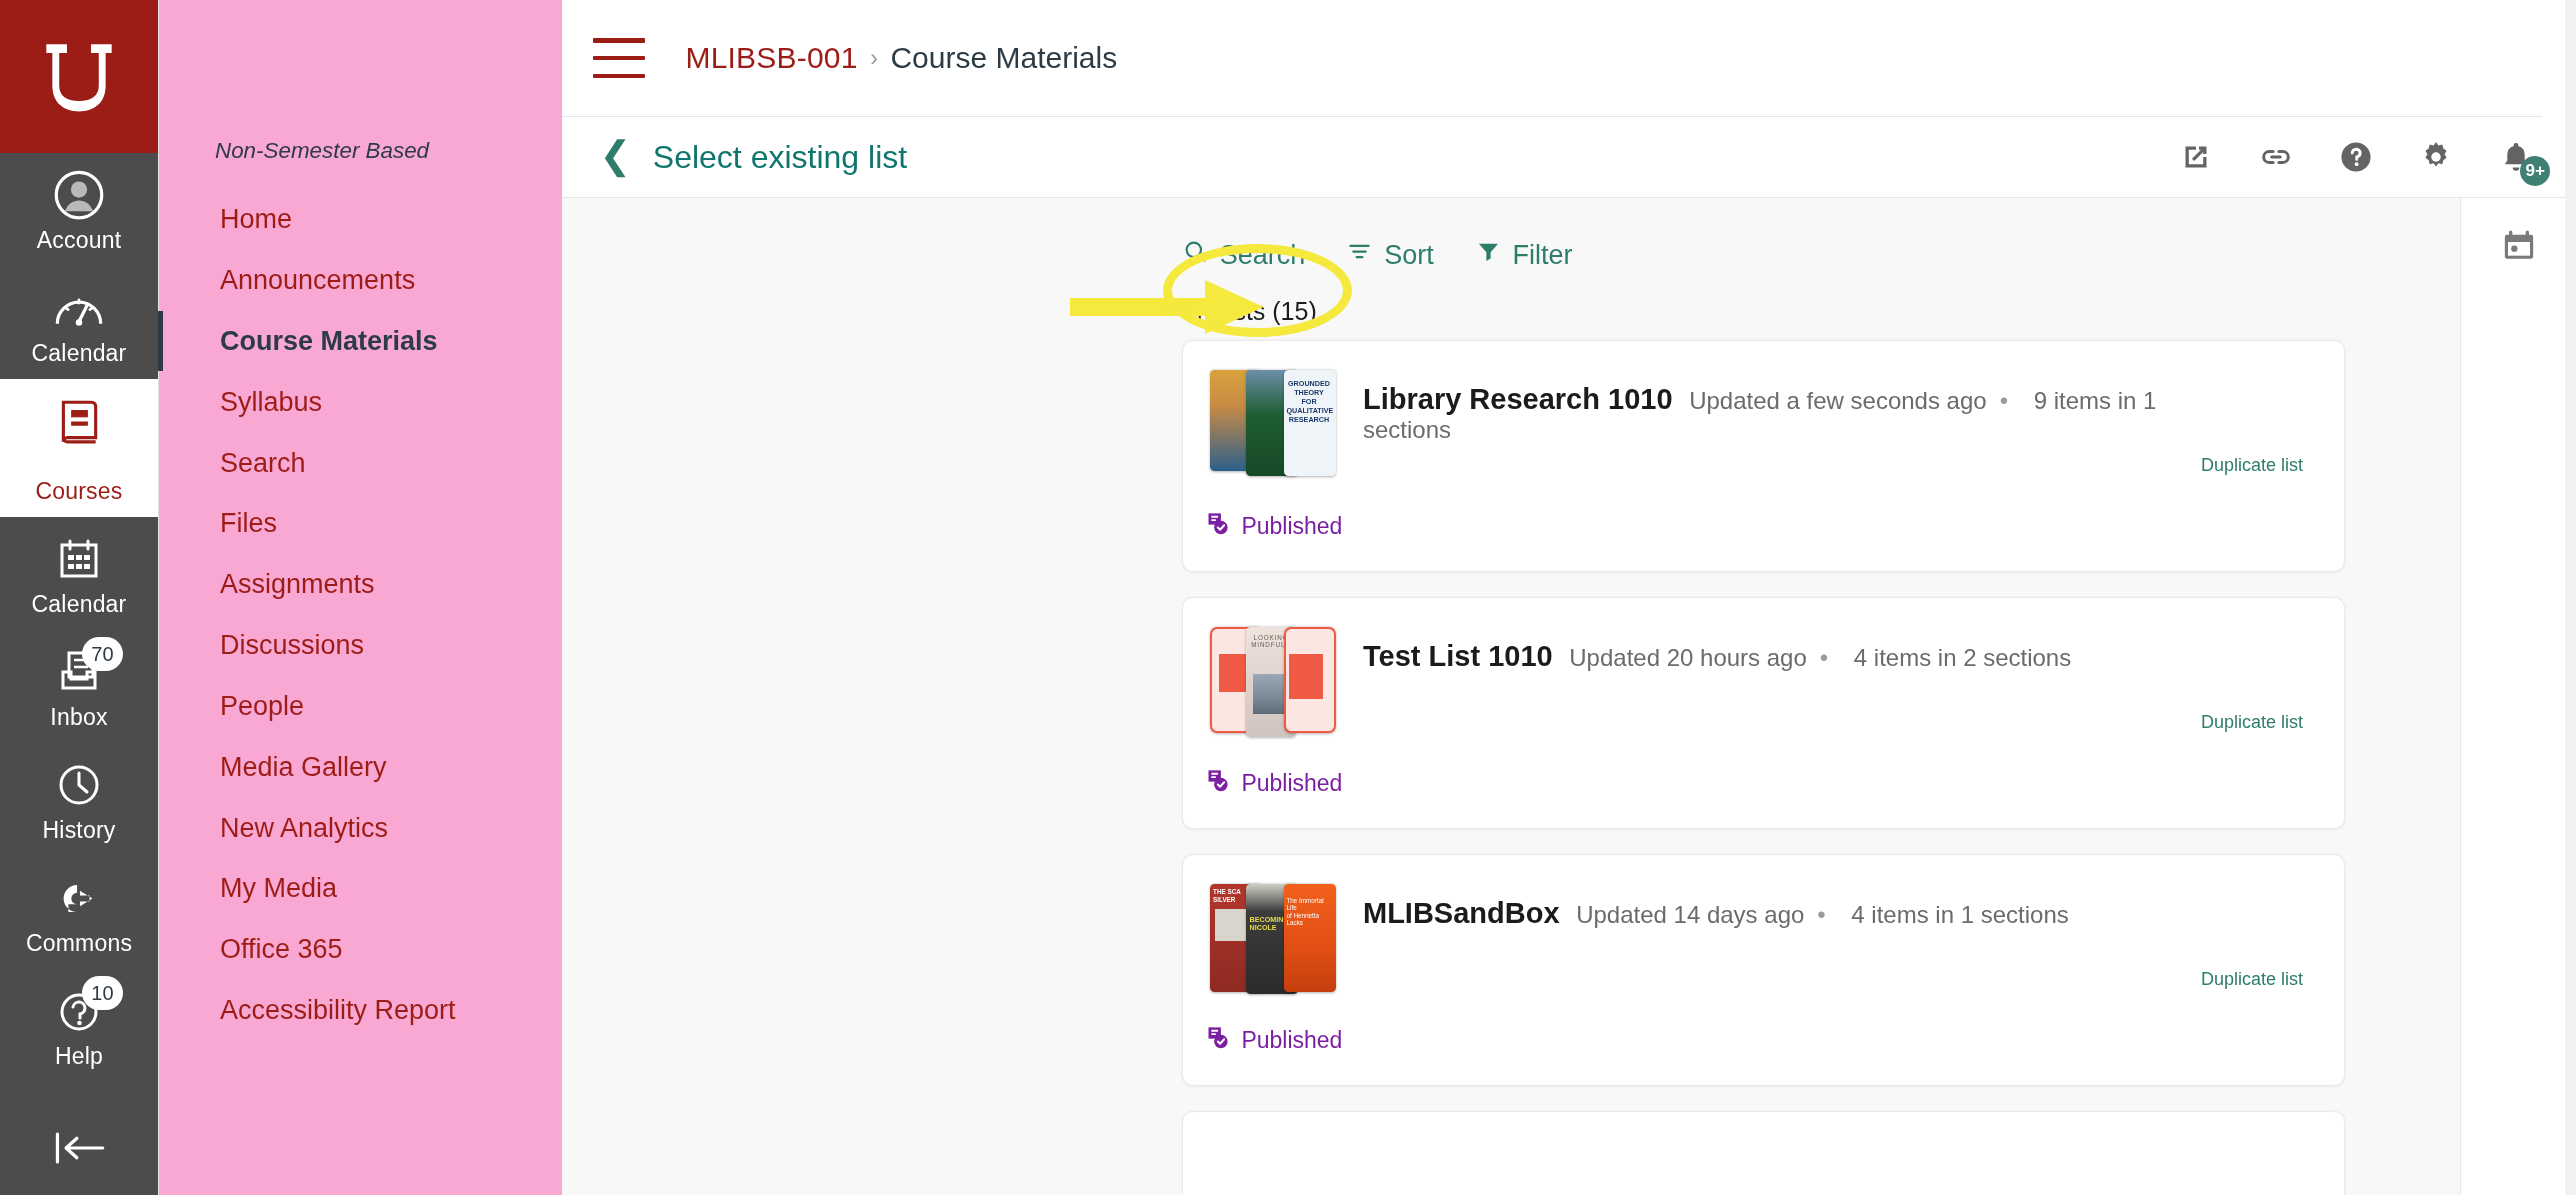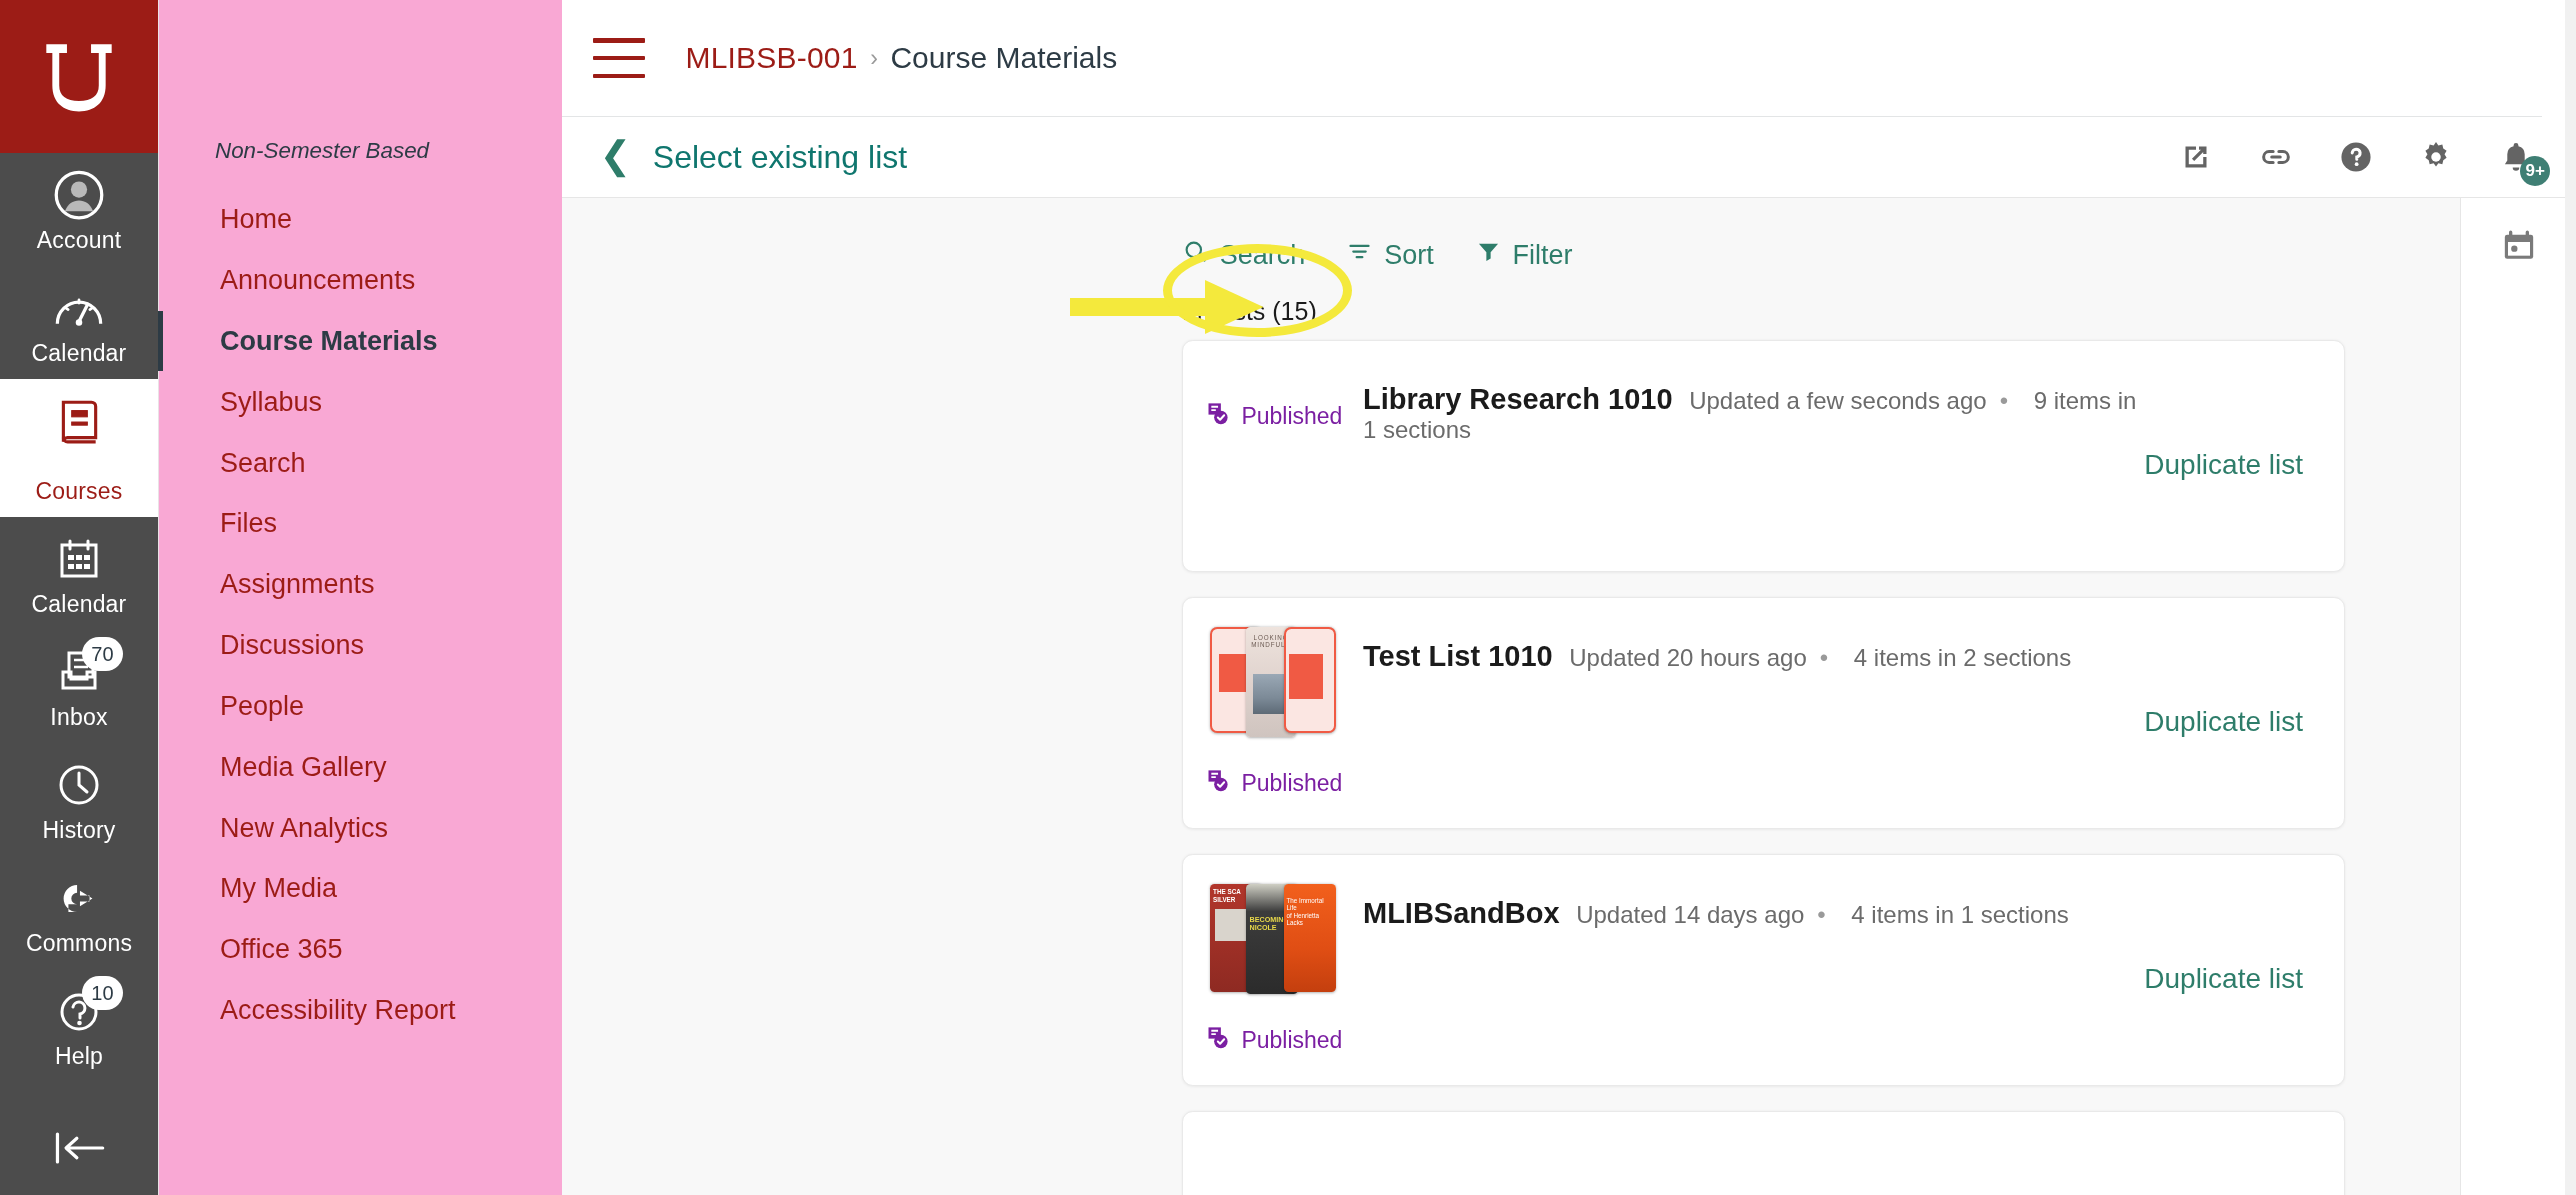--- a/index.html
+++ b/index.html
@@ -121,21 +121,21 @@
   }
   .card-thumb-col { width: 180px; flex:0 0 180px; display:flex; flex-direction:column; align-items:center; }
   .thumb { width: 127px; height: 110px; position:relative; }
   .thumb .bk { position:absolute; top:0; border-radius: 4.5px; overflow:hidden; box-shadow: 0 0.9px 2.7px rgba(0,0,0,.3); }
   .pub { display:flex; align-items:center; gap: 10.8px; color:#7b1fa2; font-size: 23px; margin-top: 30.5px; white-space:nowrap; }
 
   .card-main { flex:1 1 auto; padding-top: 12.6px; min-width:0; }
   .card-title { font-size: 29px; font-weight:700; color:#1b1b1b; display:inline; }
   .card-meta { font-size: 24px; color:#6b6b6b; display:inline; margin-left: 12.6px; }
   .card-dot { color:#9a9a9a; margin: 0 9px; }
-  .dup { color:#2e7d6a; font-size: 28px; white-space:nowrap; padding: 12.6px 0 0 0; margin-right: 41px; cursor:pointer; background:none;border:none;font-family:inherit;}
+  .dup { color:#2e7d6a; font-size: 18px; white-space:nowrap; padding: 12.6px 0 0 0; margin-right: 41px; cursor:pointer; background:none;border:none;font-family:inherit;}
 
   
   .anno-arrow { position:absolute; left: 508px; top: 271px; z-index: 40; pointer-events:none; }
   .anno-circle {
     position:absolute; left: 601px; top: 244px; width: 189px; height: 93px;
     border: 9px solid #f4e93c; border-radius: 50%; z-index: 41; pointer-events:none;
   }
   .scrollbar-right { position:absolute; right:0; top:0; width: 10.8px; height: 1196px; background: #f1f1f1; }
 </style>
 </head>
@@ -396,20 +396,26 @@
               <span>Filter</span>
             </button>
           </div>
 
           <div class="mylists">My lists (15)</div>
 
           <div class="cards">
 
             <div class="card">
               <div class="card-thumb-col">
+                <div class="thumb">
+                  <div class="bk" style="left:0;width:50px;height:101px;background:linear-gradient(180deg,#d8a23c 0%,#c98b45 35%,#2c5f8a 100%);"></div>
+                  <div class="bk" style="left:36px;width:52px;height:106px;background:linear-gradient(180deg,#6b8fa8 0%,#1f5d32 42%,#174a27 100%);"></div>
+                  <div class="bk" style="left:74px;width:52px;height:106px;background:#eef4f7;"></div>
+                  <div style="position:absolute;left:77px;top:9px;width:45px;height:63px;color:#1b3a6b;font-size:7.2px;line-height:1.25;text-align:center;font-weight:700;">GROUNDED THEORY FOR QUALITATIVE RESEARCH</div>
+                </div>
                 <div class="pub">
                   <span>
                     <svg width="27" height="27" viewBox="0 0 24 24">
                       <path d="M4 3 h11 v10 h-11 z" fill="#7b1fa2"></path>
                       <path d="M6.5 6 h6 M6.5 9 h4" stroke="#fff" stroke-width="1.6"></path>
                       <circle cx="15" cy="15.5" r="6" fill="#7b1fa2"></circle>
                       <path d="M12.3 15.6 l2 2 3.6-4" fill="none" stroke="#fff" stroke-width="1.8" stroke-linecap="round" stroke-linejoin="round"></path>
                     </svg>
                   </span>
                   <span>Published</span>

